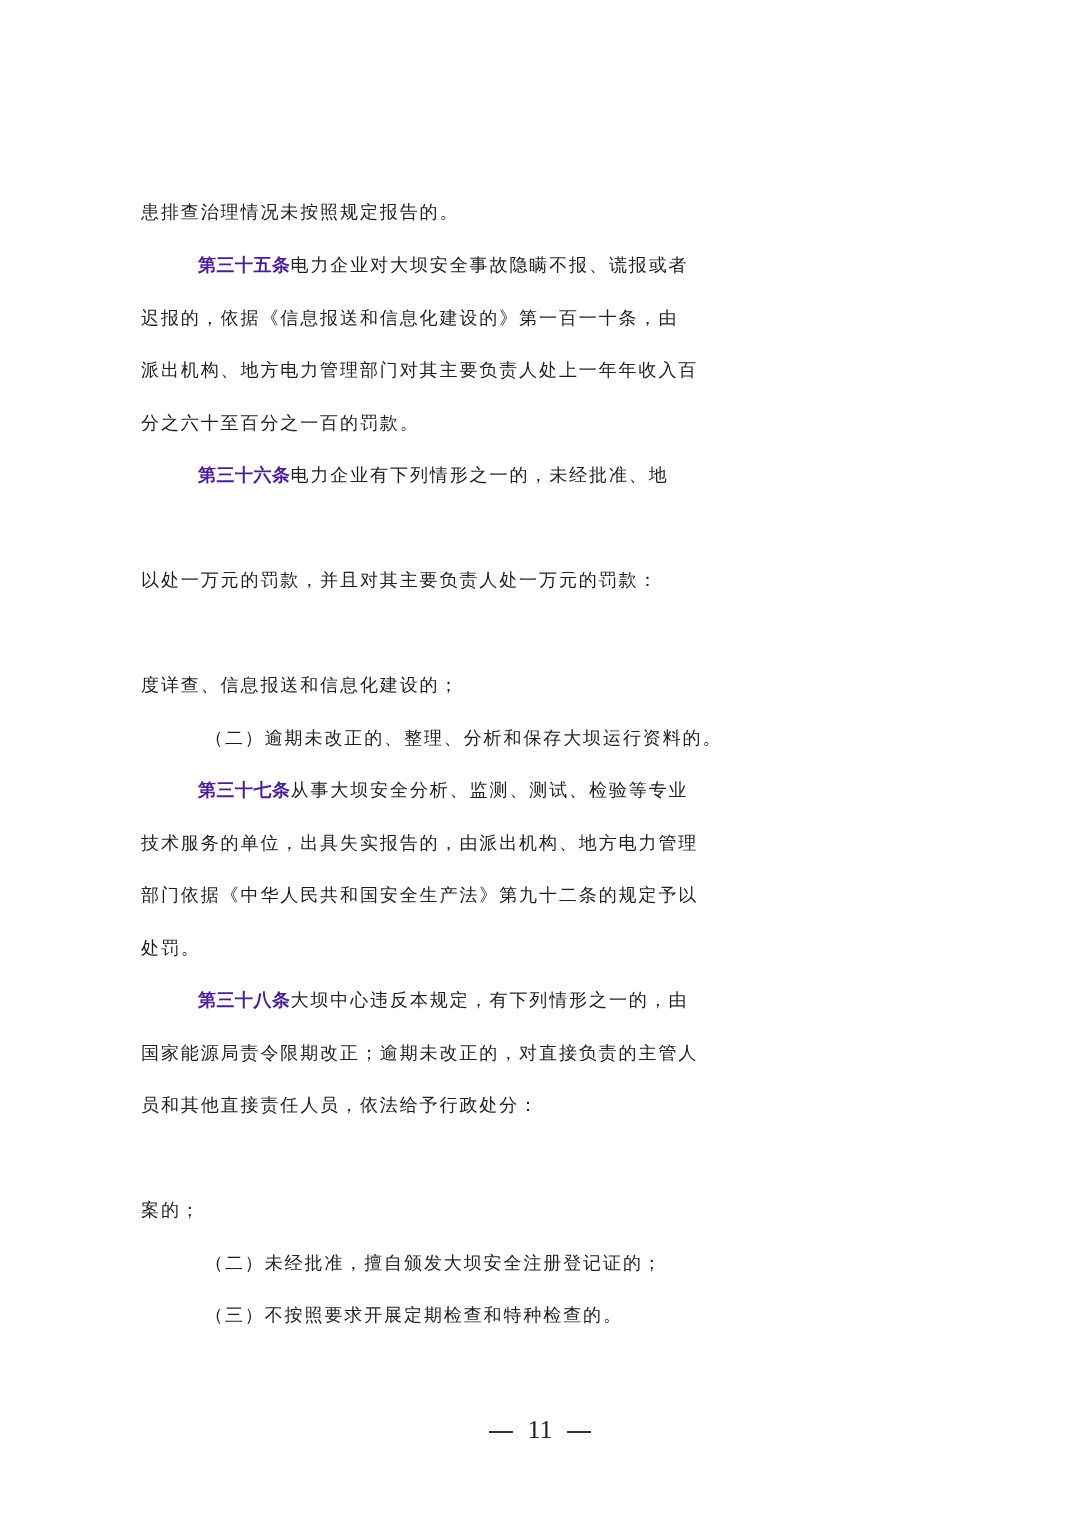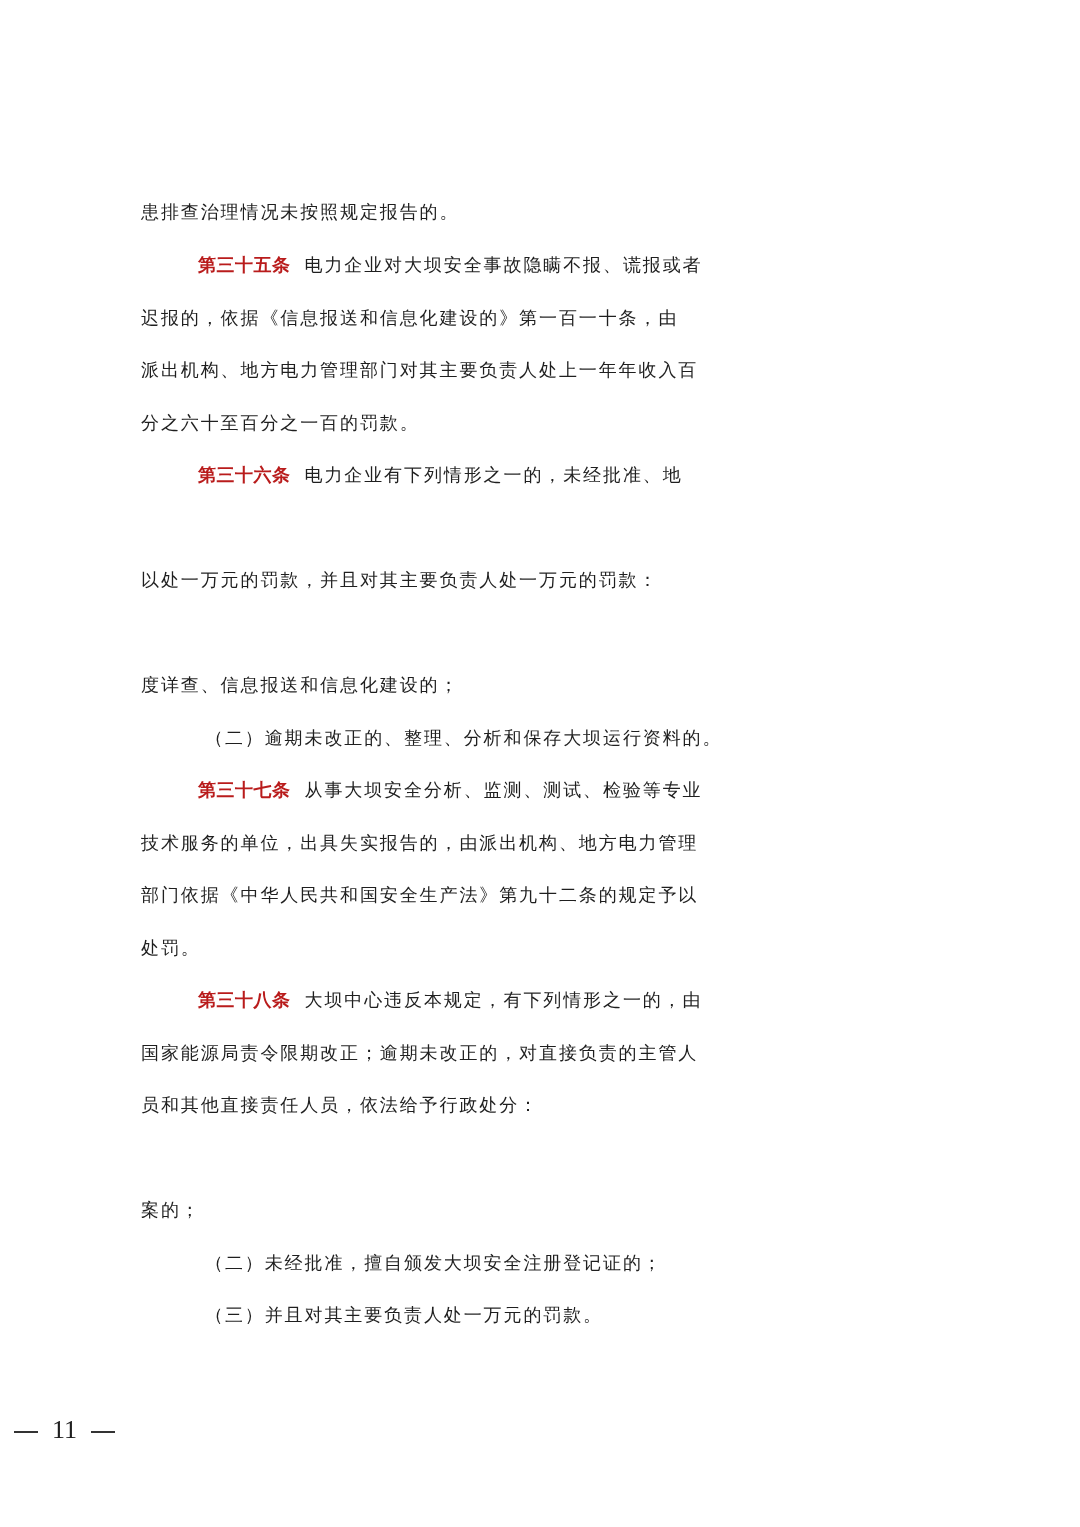--- a/index.html
+++ b/index.html
@@ -15,27 +15,27 @@
       font-size: 18px;
       color: #1f1f1f;
       white-space: nowrap;
       letter-spacing: 1.9px;
     }
     .indent { left: 198px; }
     .item { left: 205px; }
     .art {
       font-family: "DejaVu Sans", "Liberation Sans", sans-serif;
       font-weight: bold;
-      color: #b91c1c;
+      color: #4c1d95;
       letter-spacing: 0.5px;
-      margin-right: 14px;
     }
     .pagenum {
       position: absolute;
       left: 0; width: 1080px; top: 1410px;
+      text-align: center;
       font-family: "Liberation Serif", "DejaVu Serif", serif;
       font-size: 26px;
       color: #1f1f1f;
       line-height: 40px;
     }
     .dash { display: inline-block; width: 24px; height: 1.5px; background: #333; vertical-align: middle; margin: 0 14px; }
   </style>
 </head>
 <body>
 
@@ -56,18 +56,18 @@
   <div class="line indent" style="top:770px"><span class="art">第三十七条</span><span>从事大坝安全分析、监测、测试、检验等专业</span></div>
   <div class="line" style="top:823px"><span>技术服务的单位，出具失实报告的，由派出机构、地方电力管理</span></div>
   <div class="line" style="top:875px"><span>部门依据《中华人民共和国安全生产法》第九十二条的规定予以</span></div>
   <div class="line" style="top:928px"><span>处罚。</span></div>
 
   <div class="line indent" style="top:980px"><span class="art">第三十八条</span><span>大坝中心违反本规定，有下列情形之一的，由</span></div>
   <div class="line" style="top:1033px"><span>国家能源局责令限期改正；逾期未改正的，对直接负责的主管人</span></div>
   <div class="line" style="top:1085px"><span>员和其他直接责任人员，依法给予行政处分：</span></div>
   <div class="line" style="top:1190px"><span>案的；</span></div>
   <div class="line item" style="top:1243px"><span>（二）未经批准，擅自颁发大坝安全注册登记证的；</span></div>
-  <div class="line item" style="top:1295px"><span>（三）并且对其主要负责人处一万元的罚款。</span></div>
+  <div class="line item" style="top:1295px"><span>（三）不按照要求开展定期检查和特种检查的。</span></div>
 
   <div class="pagenum">
     <span class="dash"></span><span>11</span><span class="dash"></span>
   </div>
 </div>
 
 </body></html>

